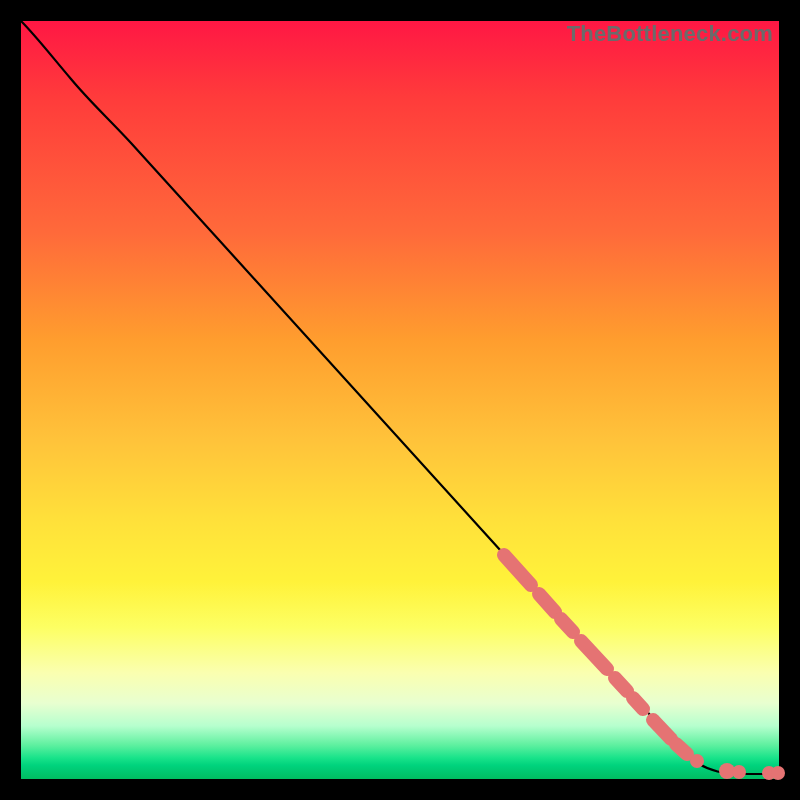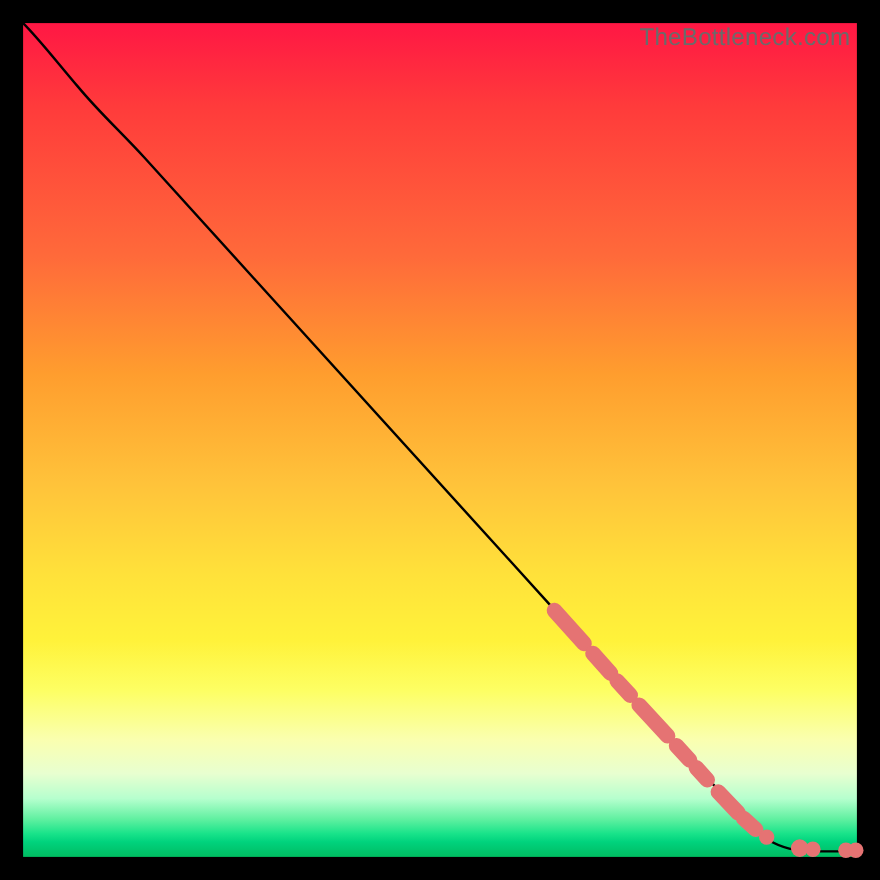--- a/index.html
+++ b/index.html
@@ -44,21 +44,21 @@
       #00c871 99.0%,
       #00bd61 100%
     );
   }
   .watermark {
     position: absolute;
     top: 0px;
     right: 6px;
     color: #6b6b6b;
     font-size: 22px;
-    font-weight: 400;
+    font-weight: 700;
     letter-spacing: 0.2px;
     user-select: none;
   }
   svg.plot {
     position: absolute;
     left: 0;
     top: 0;
     width: 758px;
     height: 758px;
     overflow: visible;

